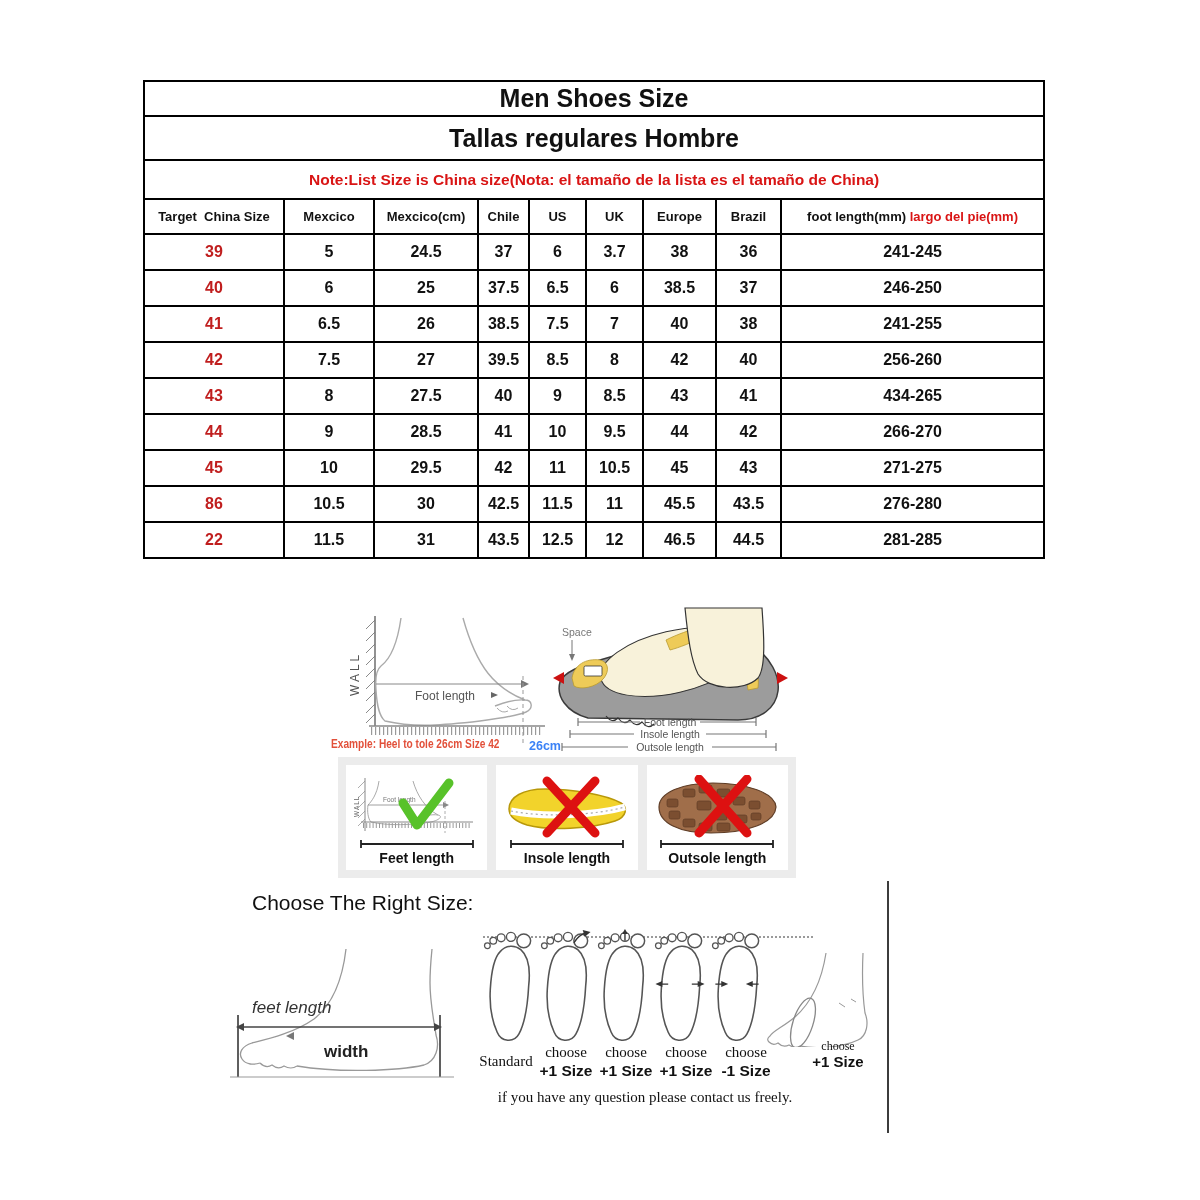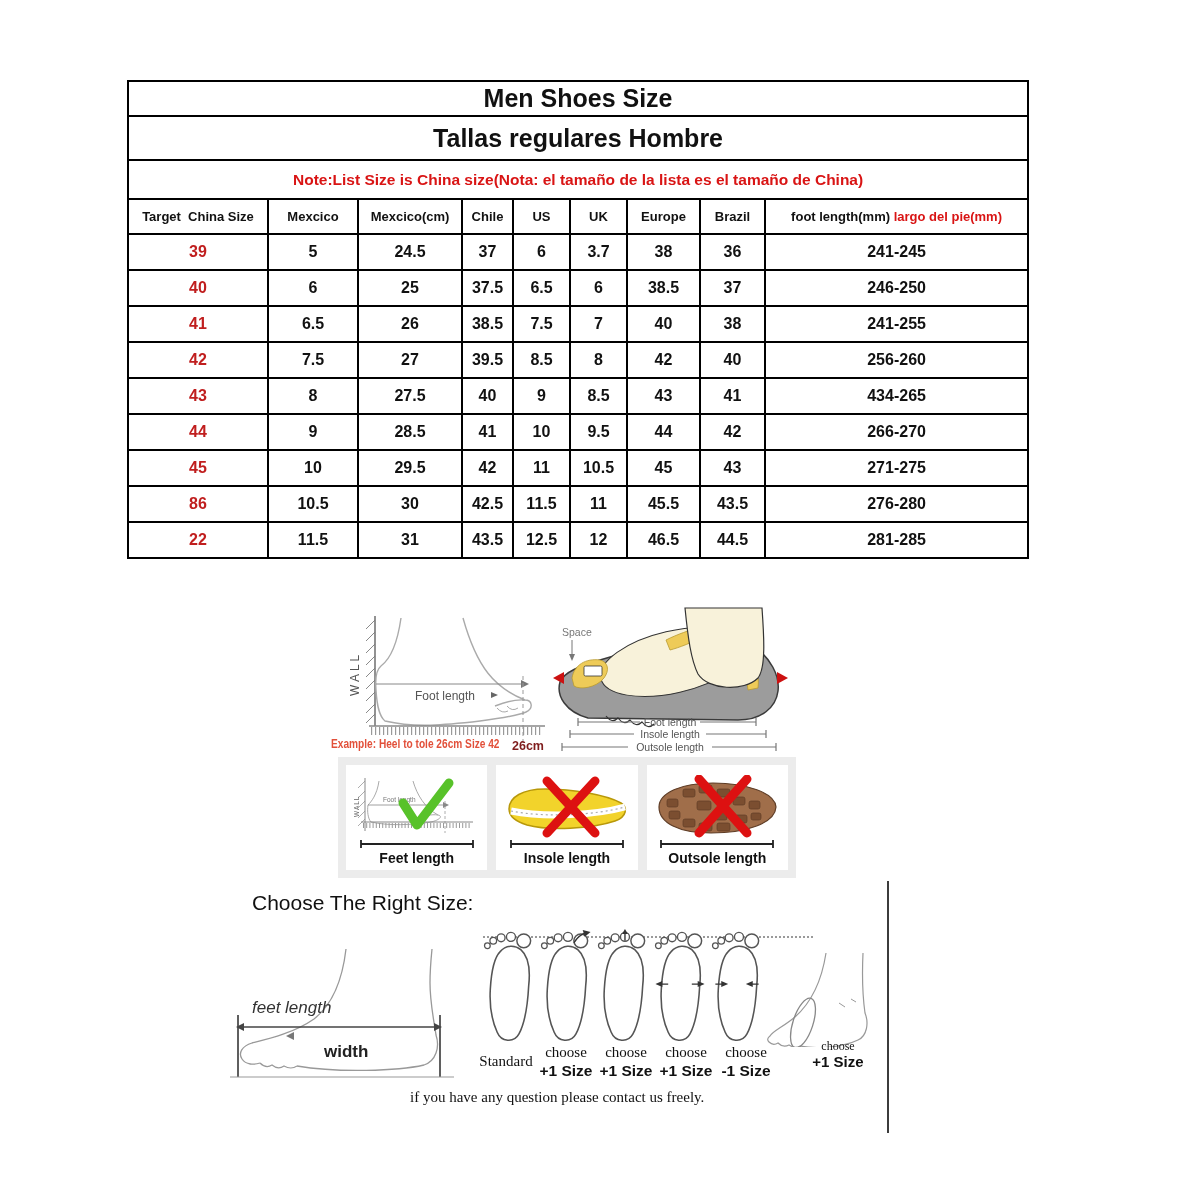--- a/index.html
+++ b/index.html
@@ -1,53 +1,53 @@
 <!DOCTYPE html>
 <html><head>
 <meta charset="utf-8">
 <style>
   *{margin:0;padding:0;box-sizing:border-box}
   html,body{background:#fff}
   body{width:1200px;height:1200px;position:relative;font-family:"Liberation Sans",sans-serif;color:#111;overflow:hidden}
   .abs{position:absolute}
 
   
-  .size-table{left:127px;top:80px;width:900px;border-collapse:collapse;table-layout:fixed}
+  .size-table{left:143px;top:80px;width:900px;border-collapse:collapse;table-layout:fixed}
   .size-table td,.size-table th{border:2px solid #000;text-align:center;vertical-align:middle;font-weight:bold;color:#111}
   .r-title td{height:35px;font-size:25px}
   .r-sub td{height:44px;font-size:25px}
   .r-note td{height:39px;font-size:15.5px;color:#d91414}
   .r-head th{height:35px;font-size:13px;white-space:pre}
   .size-table tr.datarow td{height:36px;font-size:16px}
   .red{color:#d91414}
   tr.datarow td.china{color:#c01e1e}
 
   
   svg text{font-family:"Liberation Sans",sans-serif}
   .example{left:331px;top:736px;font-size:13px;font-weight:bold;color:#e2503a;transform:scaleX(.78);transform-origin:left top;white-space:nowrap}
-  .cm26{left:512px;top:739px;font-size:12.5px;font-weight:bold;color:#7f1d1d}
+  .cm26{left:529px;top:739px;font-size:12.5px;font-weight:bold;color:#3b82f6}
 
   .method-wrap{left:338px;top:757px;width:458px;height:121px;background:#ececec;display:flex;gap:9px;padding:8px}
   .method-box{background:#fff;flex:1;display:flex;flex-direction:column;align-items:center;justify-content:flex-end;padding:3px 2px 4px}
   .method-box .thumb{flex:0 0 auto}
   .caption{font-size:14px;font-weight:bold;color:#111;margin-top:1px}
 
   .choose-heading{left:252px;top:891px;font-size:21px;color:#111}
   .dotted-line{left:483px;top:936px;width:330px;border-top:2px dotted #9a9a9a}
   .feet-row{left:481px;top:929px;display:flex;gap:1px}
   .opt-row{left:476px;top:1044px;width:300px;display:flex}
   .opt{width:60px;text-align:center}
   .opt .l1{font-family:"Liberation Serif",serif;font-size:15px;display:block;line-height:17px}
   .opt .l2{font-weight:bold;font-size:15.5px;display:block;line-height:19px}
   .opt:first-child .l1{padding-top:9px}
   .opt6{left:793px;top:1039px;width:90px;text-align:center}
   .opt6 .l1{font-family:"Liberation Serif",serif;font-size:12px;display:block;line-height:14px}
   .opt6 .l2{font-weight:bold;font-size:15px;display:block;line-height:18px}
   .vline{left:887px;top:881px;width:2px;height:252px;background:#3c3c3c}
-  .footer-note{left:410px;top:1089px;width:470px;font-family:"Liberation Serif",serif;font-size:15px;color:#111}
+  .footer-note{left:410px;top:1089px;width:470px;text-align:center;font-family:"Liberation Serif",serif;font-size:15px;color:#111}
 </style>
 </head>
 <body>
 
 <svg width="0" height="0" style="position:absolute" aria-hidden="true">
   <defs>
     <symbol id="footsole" viewBox="0 0 56 120">
       <path d="M40,21 C47,27 50,40 48,58 C47,77 44,96 38,107 C33,116 20,115 16,105 C11,94 8,77 9,61 C10,44 13,29 19,23 C25,16 34,16 40,21 Z" fill="#fff" stroke="#555" stroke-width="1.6"></path>
       <circle cx="43" cy="12" r="7" fill="#fff" stroke="#555" stroke-width="1.5"></circle>
       <circle cx="30" cy="8" r="4.6" fill="#fff" stroke="#555" stroke-width="1.4"></circle>

